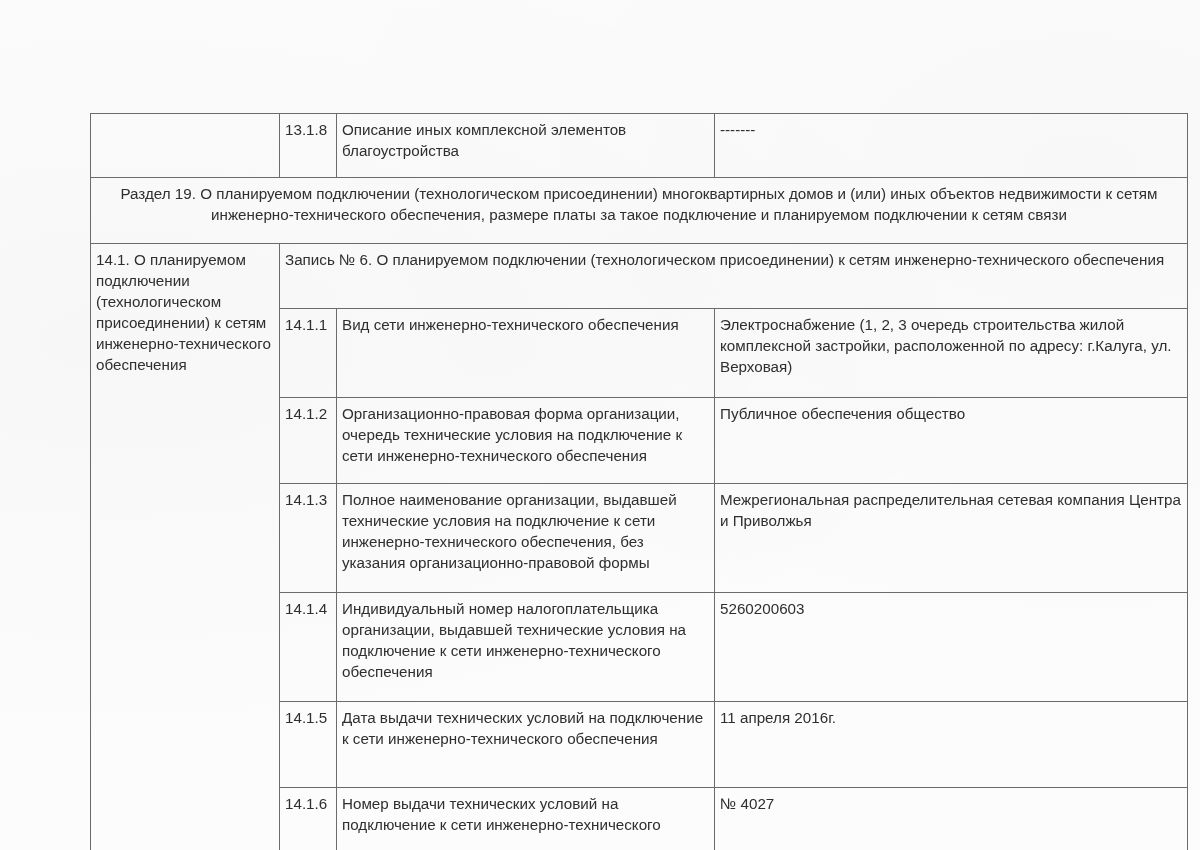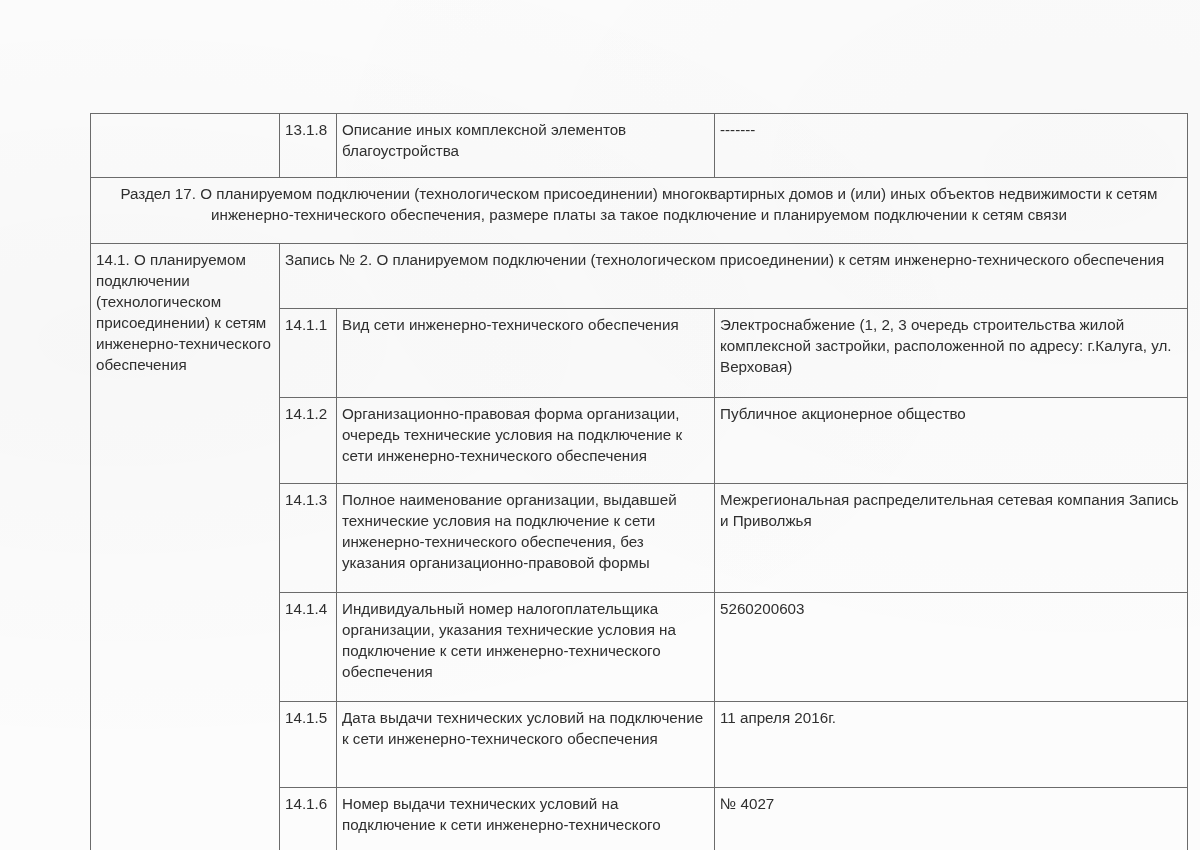--- a/index.html
+++ b/index.html
@@ -59,44 +59,44 @@
         <col class="c4">
     </colgroup>
     <tbody>
       <tr class="r-1318">
         <td></td>
         <td class="num">13.1.8</td>
         <td>Описание иных комплексной элементов благоустройства</td>
         <td>-------</td>
       </tr>
       <tr class="r-sec">
-        <td class="section" colspan="4">Раздел 17. О планируемом подключении (технологическом присоединении) многоквартирных домов и (или) иных объектов недвижимости к сетям инженерно-технического обеспечения, размере платы за такое подключение и планируемом подключении к сетям связи</td>
+        <td class="section" colspan="4">Раздел 19. О планируемом подключении (технологическом присоединении) многоквартирных домов и (или) иных объектов недвижимости к сетям инженерно-технического обеспечения, размере платы за такое подключение и планируемом подключении к сетям связи</td>
       </tr>
       <tr class="r-rec">
         <td rowspan="7">14.1. О планируемом подключении (технологическом присоединении) к сетям инженерно-технического обеспечения</td>
-        <td colspan="3">Запись № 2. О планируемом подключении (технологическом присоединении) к сетям инженерно-технического обеспечения</td>
+        <td colspan="3">Запись № 6. О планируемом подключении (технологическом присоединении) к сетям инженерно-технического обеспечения</td>
       </tr>
       <tr class="r-1411">
         <td class="num">14.1.1</td>
         <td>Вид сети инженерно-технического обеспечения</td>
         <td>Электроснабжение (1, 2, 3 очередь строительства жилой комплексной застройки, расположенной по адресу: г.Калуга, ул. Верховая)</td>
       </tr>
       <tr class="r-1412">
         <td class="num">14.1.2</td>
         <td>Организационно-правовая форма организации, очередь технические условия на подключение к сети инженерно-технического обеспечения</td>
-        <td>Публичное акционерное общество</td>
+        <td>Публичное обеспечения общество</td>
       </tr>
       <tr class="r-1413">
         <td class="num">14.1.3</td>
         <td>Полное наименование организации, выдавшей технические условия на подключение к сети инженерно-технического обеспечения, без указания организационно-правовой формы</td>
-        <td>Межрегиональная распределительная сетевая компания Запись и Приволжья</td>
+        <td>Межрегиональная распределительная сетевая компания Центра и Приволжья</td>
       </tr>
       <tr class="r-1414">
         <td class="num">14.1.4</td>
-        <td>Индивидуальный номер налогоплательщика организации, указания технические условия на подключение к сети инженерно-технического обеспечения</td>
+        <td>Индивидуальный номер налогоплательщика организации, выдавшей технические условия на подключение к сети инженерно-технического обеспечения</td>
         <td>5260200603</td>
       </tr>
       <tr class="r-1415">
         <td class="num">14.1.5</td>
         <td>Дата выдачи технических условий на подключение к сети инженерно-технического обеспечения</td>
         <td>11 апреля 2016г.</td>
       </tr>
       <tr class="r-1416">
         <td class="num">14.1.6</td>
         <td>Номер выдачи технических условий на подключение к сети инженерно-технического</td>

